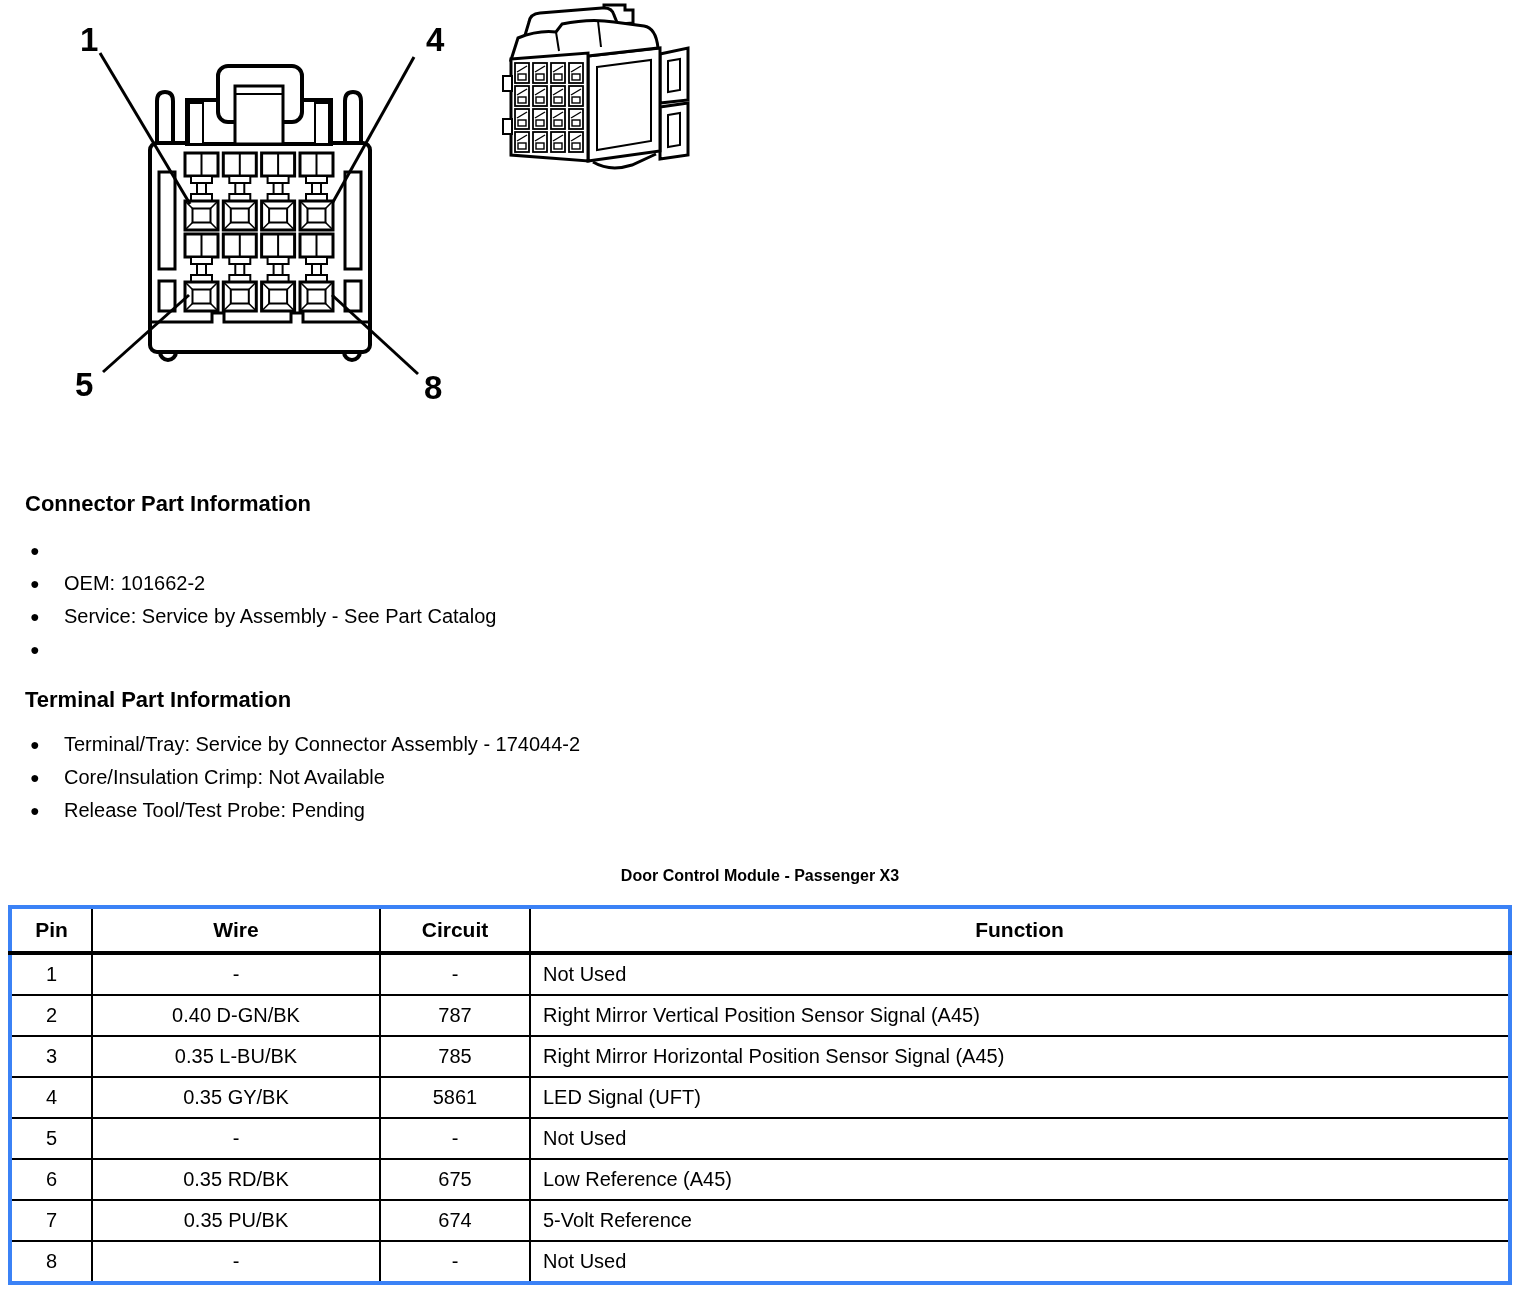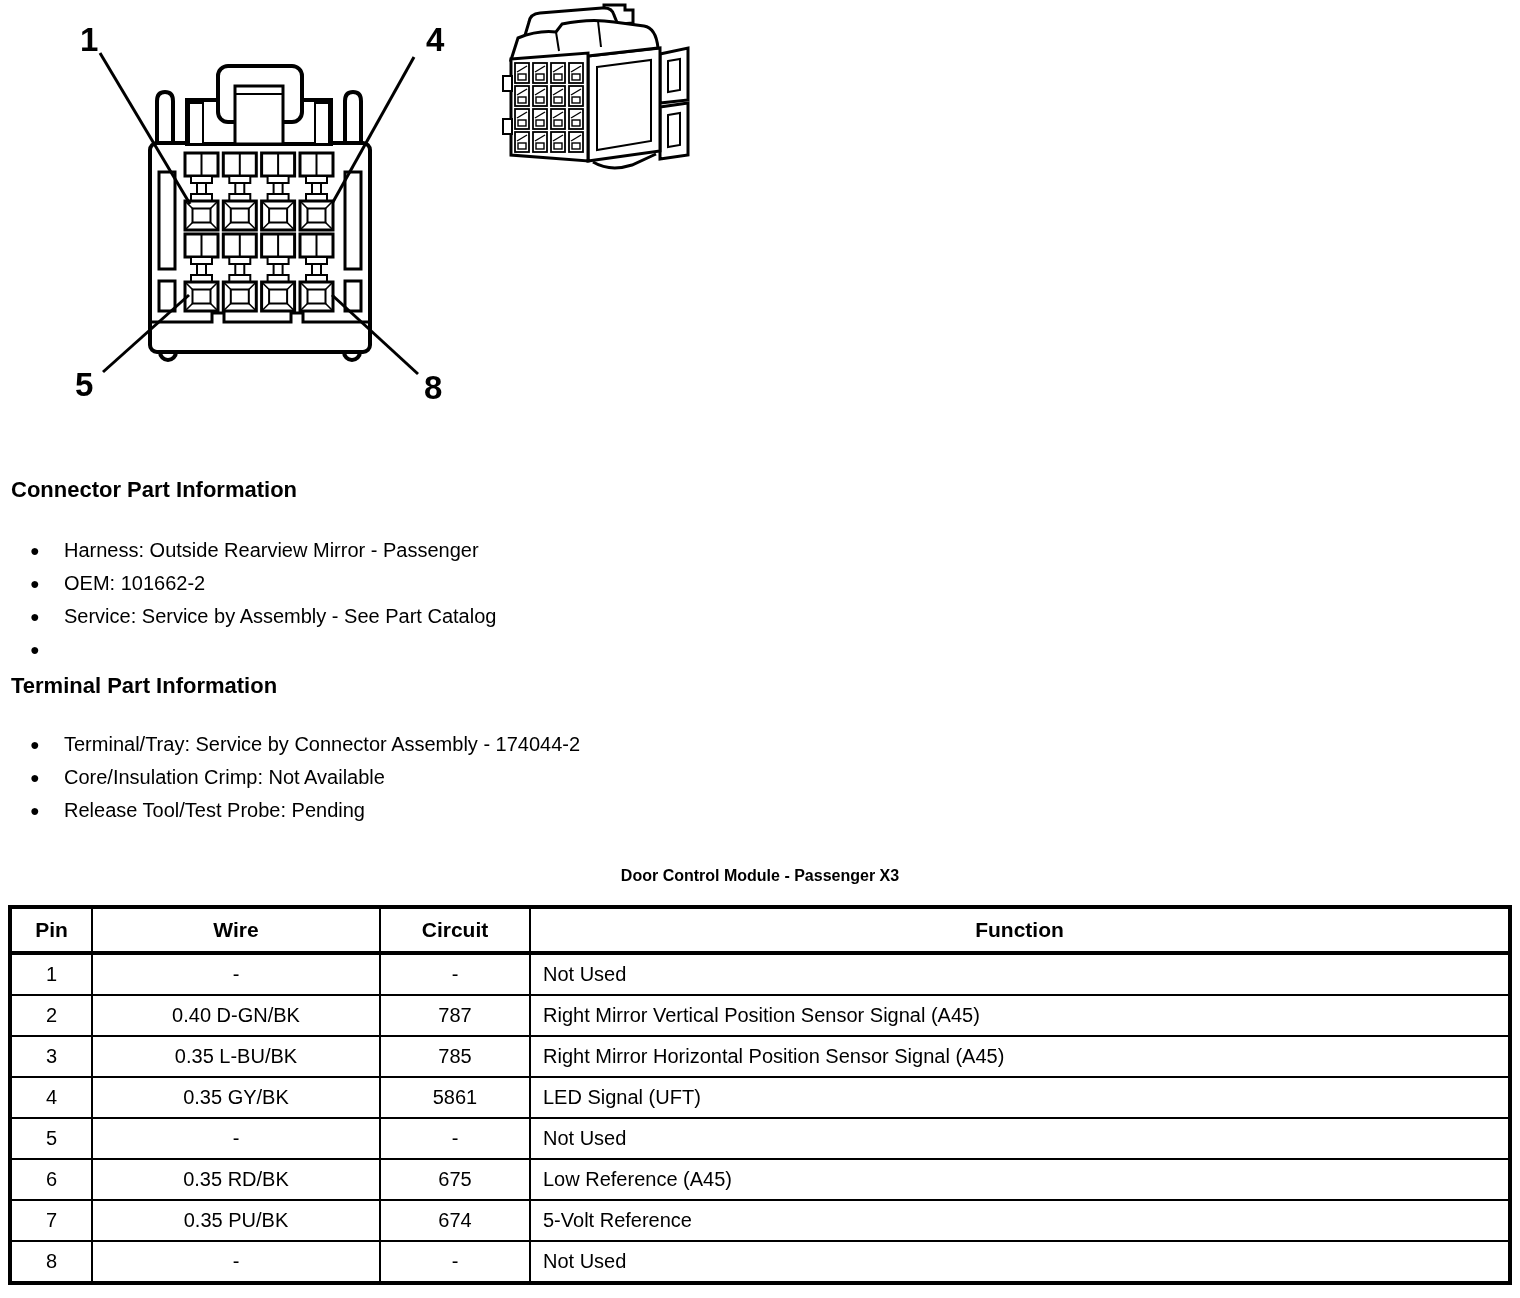--- a/index.html
+++ b/index.html
@@ -23,21 +23,21 @@
   .pl-5{left:75px;top:368px;}
   .pl-8{left:424px;top:371px;}
   .ln{stroke:#000;fill:none;}
   .sh{stroke:#000;fill:#ffffff;}
   .w4{stroke-width:4;}
   .w3{stroke-width:3;}
   .w2{stroke-width:2;}
   .w15{stroke-width:1.6;}
   
   .sect-h{
-    position:absolute;left:10px;margin:1px;
+    position:absolute;left:10px;margin:15px;
     font-size:22px;font-weight:bold;line-height:24px;white-space:nowrap;
   }
   .h1pos{top:477px;}
   .h2pos{top:673px;}
   .blist{
     list-style:none;margin:0;padding:0;
     position:absolute;left:30px;
   }
   .l1pos{top:534px;}
   .l2pos{top:728px;}
@@ -45,21 +45,21 @@
   .bullet{width:34px;font-size:16px;line-height:1;flex:none;}
   .li-text{font-size:20px;white-space:nowrap;}
   
   .tbl-title{
     position:absolute;left:8px;top:864px;width:1504px;
     text-align:center;font-size:16px;font-weight:bold;line-height:24px;
   }
   .pin-table{
     position:absolute;left:8px;top:905px;width:1504px;
     border-collapse:collapse;table-layout:fixed;
-    border:4px solid #000000;
+    border:4px solid #3b82f6;
   }
   .c-pin{width:82px;}
   .c-wire{width:288px;}
   .c-circuit{width:150px;}
   .c-function{width:auto;}
   .pin-table th{
     border:2px solid #000;border-bottom:4px solid #000;
     height:42px;font-size:21px;font-weight:bold;text-align:center;
     padding:0;
   }
@@ -183,21 +183,20 @@
 
   <div class="pin-label pl-1">1</div>
   <div class="pin-label pl-4">4</div>
   <div class="pin-label pl-5">5</div>
   <div class="pin-label pl-8">8</div>
 
   <h2 class="sect-h h1pos">Connector Part Information</h2>
   <ul class="blist l1pos">
       <li>
         <span class="bullet">●</span>
-        <span class="li-text">Harness: Outside Rearview Mirror - Passenger</span>
       </li>
       <li>
         <span class="bullet">●</span>
         <span class="li-text">OEM: 101662-2</span>
       </li>
       <li>
         <span class="bullet">●</span>
         <span class="li-text">Service: Service by Assembly - See Part Catalog</span>
       </li>
       <li>

